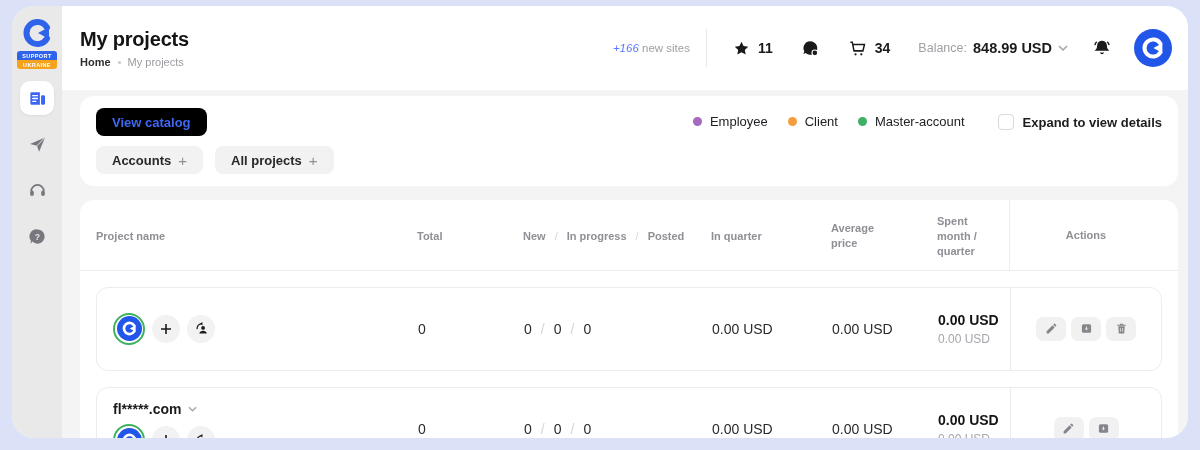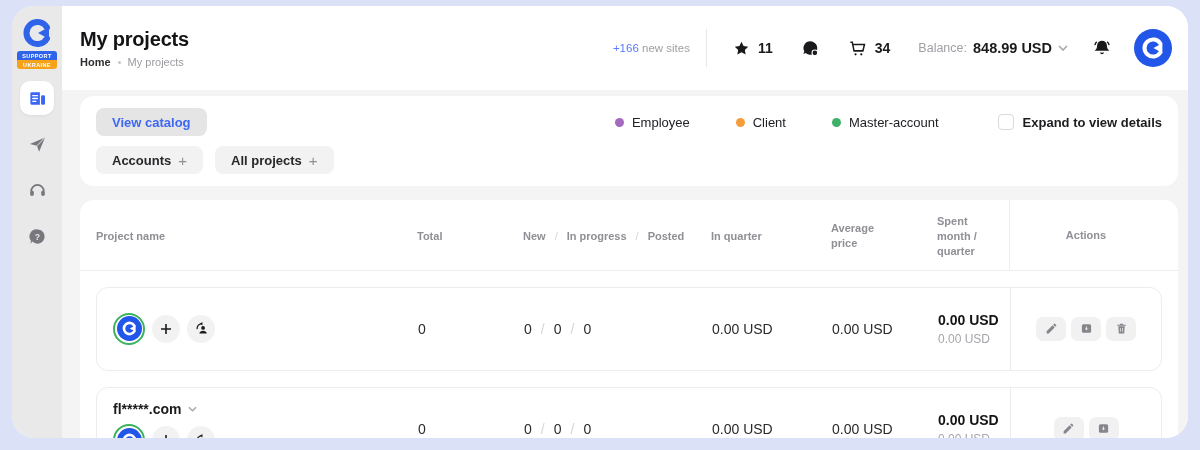--- a/index.html
+++ b/index.html
@@ -28,21 +28,21 @@
   .topbar { background:#fff; height:84px; display:flex; align-items:center;
             padding:0 16px 0 18px; flex-shrink:0; }
   .title-block h1 { font-size:20px; letter-spacing:-.2px; color:#141416; }
   .breadcrumb { margin-top:5px; font-size:11px; display:flex; align-items:center; gap:7px; }
   .breadcrumb .home { color:#2f2f33; font-weight:bold; }
   .breadcrumb .dot { width:3px; height:3px; border-radius:50%; background:#c7c7cc; }
   .breadcrumb .cur { color:#9b9ba1; }
 
   .top-right { margin-left:auto; display:flex; align-items:center; }
   .new-sites { font-size:11.5px; margin-right:16px; }
-  .new-sites .cnt { color:#5a79f6; }
+  .new-sites .cnt { color:#5a79f6;font-style:italic; }
   .new-sites .lbl { color:#a0a0a6; }
   .v-div { width:1px; height:38px; background:#e8e8ea; margin-right:26px; }
   .stat { display:flex; align-items:center; gap:8px; font-size:14px; font-weight:bold;
           color:#1a1a1c; margin-right:28px; cursor:pointer; }
   .icon-btn { color:#1a1a1c; display:flex; align-items:center; cursor:pointer; }
   .chat-ic { margin-right:28px; }
   .balance { display:flex; align-items:center; gap:6px; margin-right:24px; cursor:pointer; }
   .balance .bl { font-size:12.5px; color:#a0a0a6; }
   .balance .bv { font-size:14.5px; font-weight:bold; color:#1a1a1c; }
   .balance .caret, .name-caret { color:#a7a7ad; display:flex; }
@@ -51,24 +51,24 @@
            align-items:center; justify-content:center; cursor:pointer; flex-shrink:0; }
 
   .content { flex:1; padding:6px 10px 0 18px; display:flex; flex-direction:column; overflow:hidden; }
 
   
   .filter-card { background:#fff; border-radius:14px; padding:12px 16px; margin-bottom:14px; }
   .f-row { display:flex; align-items:center; gap:12px; }
   .f-row + .f-row { margin-top:10px; }
   .btn { border:none; border-radius:8px; padding:0 16px; height:28px; font-size:13px;
          font-family:inherit; cursor:pointer; display:inline-flex; align-items:center; }
-  .btn-blue { background:#e5e5e5; color:#3e68f3; font-weight:bold; }
+  .btn-blue { background:#000000; color:#3e68f3; font-weight:bold; }
   .btn-gray { background:#f2f2f3; color:#28282b; font-weight:bold; gap:7px; }
   .btn-gray .plus { color:#8e8e93; font-weight:normal; font-size:15px; }
-  .legend-wrap { margin-left:auto; display:flex; align-items:center; gap:46px; }
+  .legend-wrap { margin-left:auto; display:flex; align-items:flex-start; gap:20px; }
   .legend-item { display:flex; align-items:center; gap:8px; font-size:13px; color:#222226; }
   .legend-dot { width:9px; height:9px; border-radius:50%; }
   .expand { display:flex; align-items:center; gap:9px; font-size:13px; font-weight:bold;
             color:#1d1d1f; cursor:pointer;margin-left:13px; }
   .checkbox { width:16px; height:16px; border:1.5px solid #d9d9de; border-radius:4px; background:#fff; }
 
   
   .table-card { background:#fff; border-radius:14px 14px 0 0; flex:1; overflow:hidden;
                 display:flex; flex-direction:column; }
   .thead, .row-card { display:grid;

